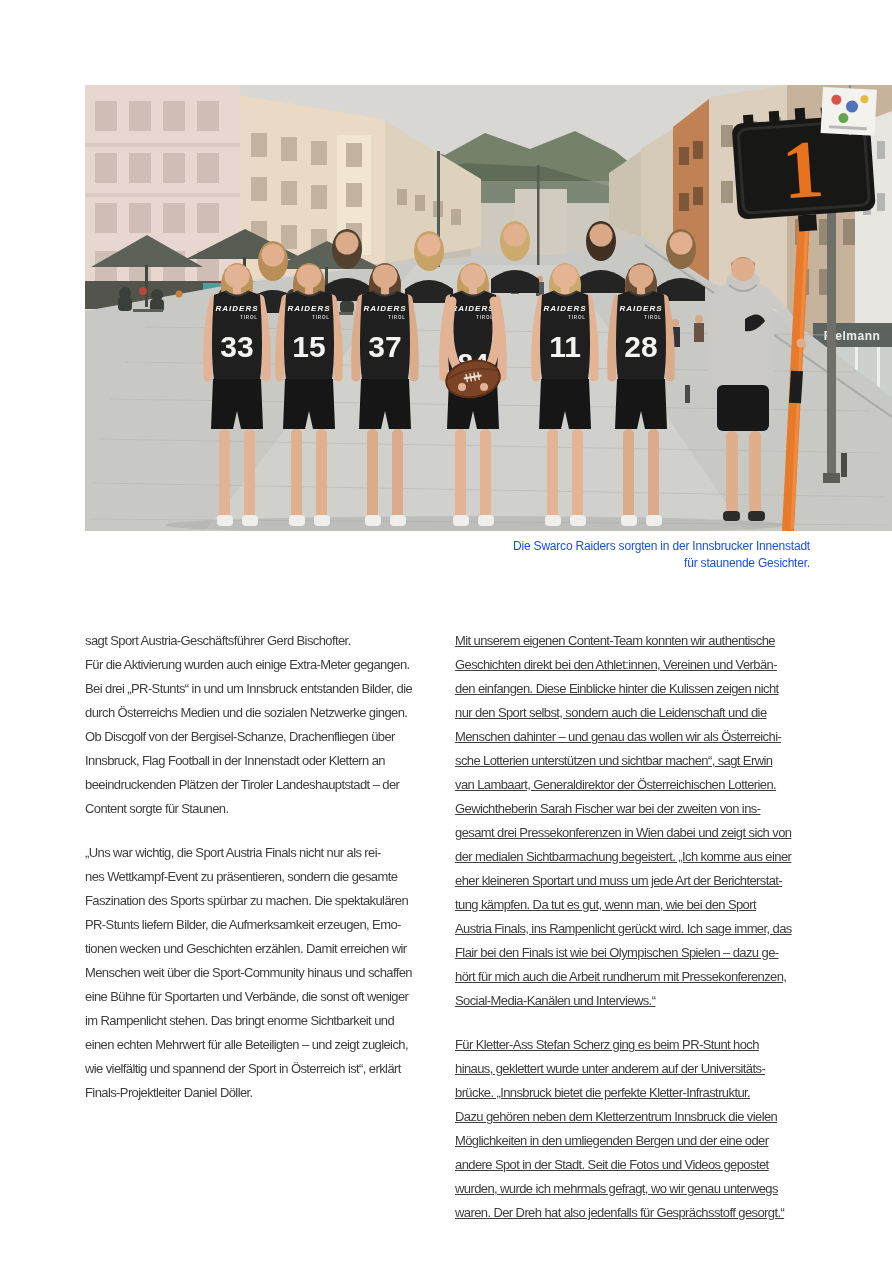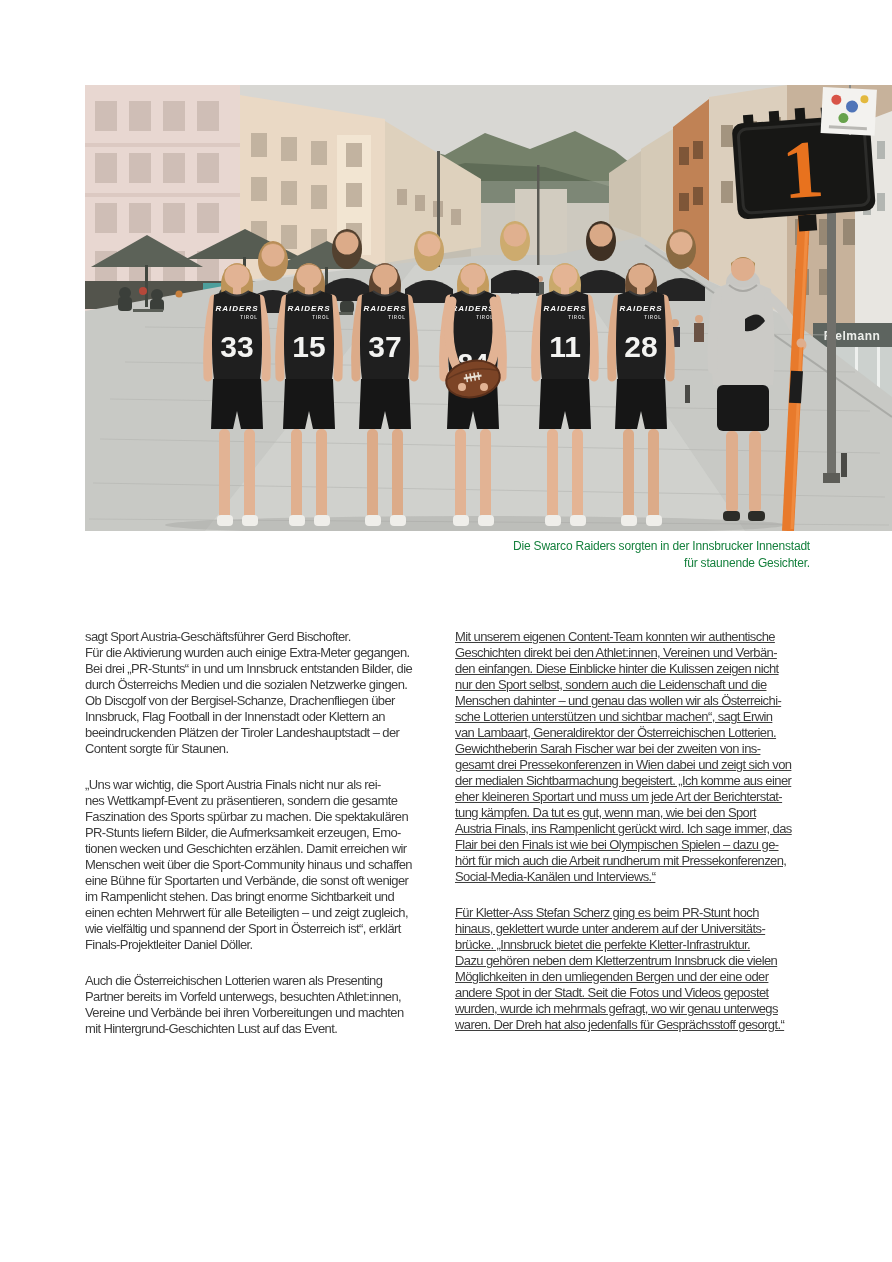--- a/index.html
+++ b/index.html
@@ -1,22 +1,22 @@
 <!DOCTYPE html>
 <html><head>
 <meta charset="utf-8">
 <style>
   html,body{margin:0;padding:0;background:#ffffff;}
   .page{position:relative;width:892px;height:1262px;background:#ffffff;overflow:hidden;
         font-family:"Liberation Sans",sans-serif;color:#3e3e3e;}
   .photo{position:absolute;left:85px;top:85px;width:807px;height:446px;margin:0;}
   .photo svg{display:block;width:100%;height:100%;}
   .caption{position:absolute;top:538px;right:82px;width:430px;text-align:right;
-           font-size:12px;line-height:17px;letter-spacing:-0.2px;color:#15803d;white-space:pre-line;}
-  .col{position:absolute;top:629px;font-size:13px;line-height:16px;letter-spacing:-0.6px;color:#3e3e3e;}
+           font-size:12px;line-height:17px;letter-spacing:-0.2px;color:#1d4ed8;white-space:pre-line;}
+  .col{position:absolute;top:629px;font-size:13px;line-height:24px;letter-spacing:-0.6px;color:#3e3e3e;}
   .col-left{left:85px;width:366px;}
   .col-right{left:455px;width:372px;text-decoration:underline;}
   .para{margin:0 0 20px 0;white-space:pre;}
   
   .num{font-family:"Liberation Sans",sans-serif;font-weight:700;font-size:30px;fill:#f3f3f1;}
   .num84{font-size:28px;}
   .brand{font-family:"Liberation Sans",sans-serif;font-weight:700;font-style:italic;
          font-size:8px;letter-spacing:1px;fill:#fbfbfb;}
   .tirol{font-family:"Liberation Sans",sans-serif;font-weight:700;font-size:4.5px;
          letter-spacing:0.8px;fill:#d2d2d2;}
@@ -374,24 +374,20 @@
 nes Wettkampf-Event zu präsentieren, sondern die gesamte
 Faszination des Sports spürbar zu machen. Die spektakulären
 PR-Stunts liefern Bilder, die Aufmerksamkeit erzeugen, Emo-
 tionen wecken und Geschichten erzählen. Damit erreichen wir
 Menschen weit über die Sport-Community hinaus und schaffen
 eine Bühne für Sportarten und Verbände, die sonst oft weniger
 im Rampenlicht stehen. Das bringt enorme Sichtbarkeit und
 einen echten Mehrwert für alle Beteiligten – und zeigt zugleich,
 wie vielfältig und spannend der Sport in Österreich ist“, erklärt
 Finals-Projektleiter Daniel Döller.</p>
-    <p class="para">Auch die Österreichischen Lotterien waren als Presenting
-Partner bereits im Vorfeld unterwegs, besuchten Athlet:innen,
-Vereine und Verbände bei ihren Vorbereitungen und machten
-mit Hintergrund-Geschichten Lust auf das Event.</p>
   </div>
 
   <div class="col col-right">
     <p class="para">Mit unserem eigenen Content-Team konnten wir authentische
 Geschichten direkt bei den Athlet:innen, Vereinen und Verbän-
 den einfangen. Diese Einblicke hinter die Kulissen zeigen nicht
 nur den Sport selbst, sondern auch die Leidenschaft und die
 Menschen dahinter – und genau das wollen wir als Österreichi-
 sche Lotterien unterstützen und sichtbar machen“, sagt Erwin
 van Lambaart, Generaldirektor der Österreichischen Lotterien.

